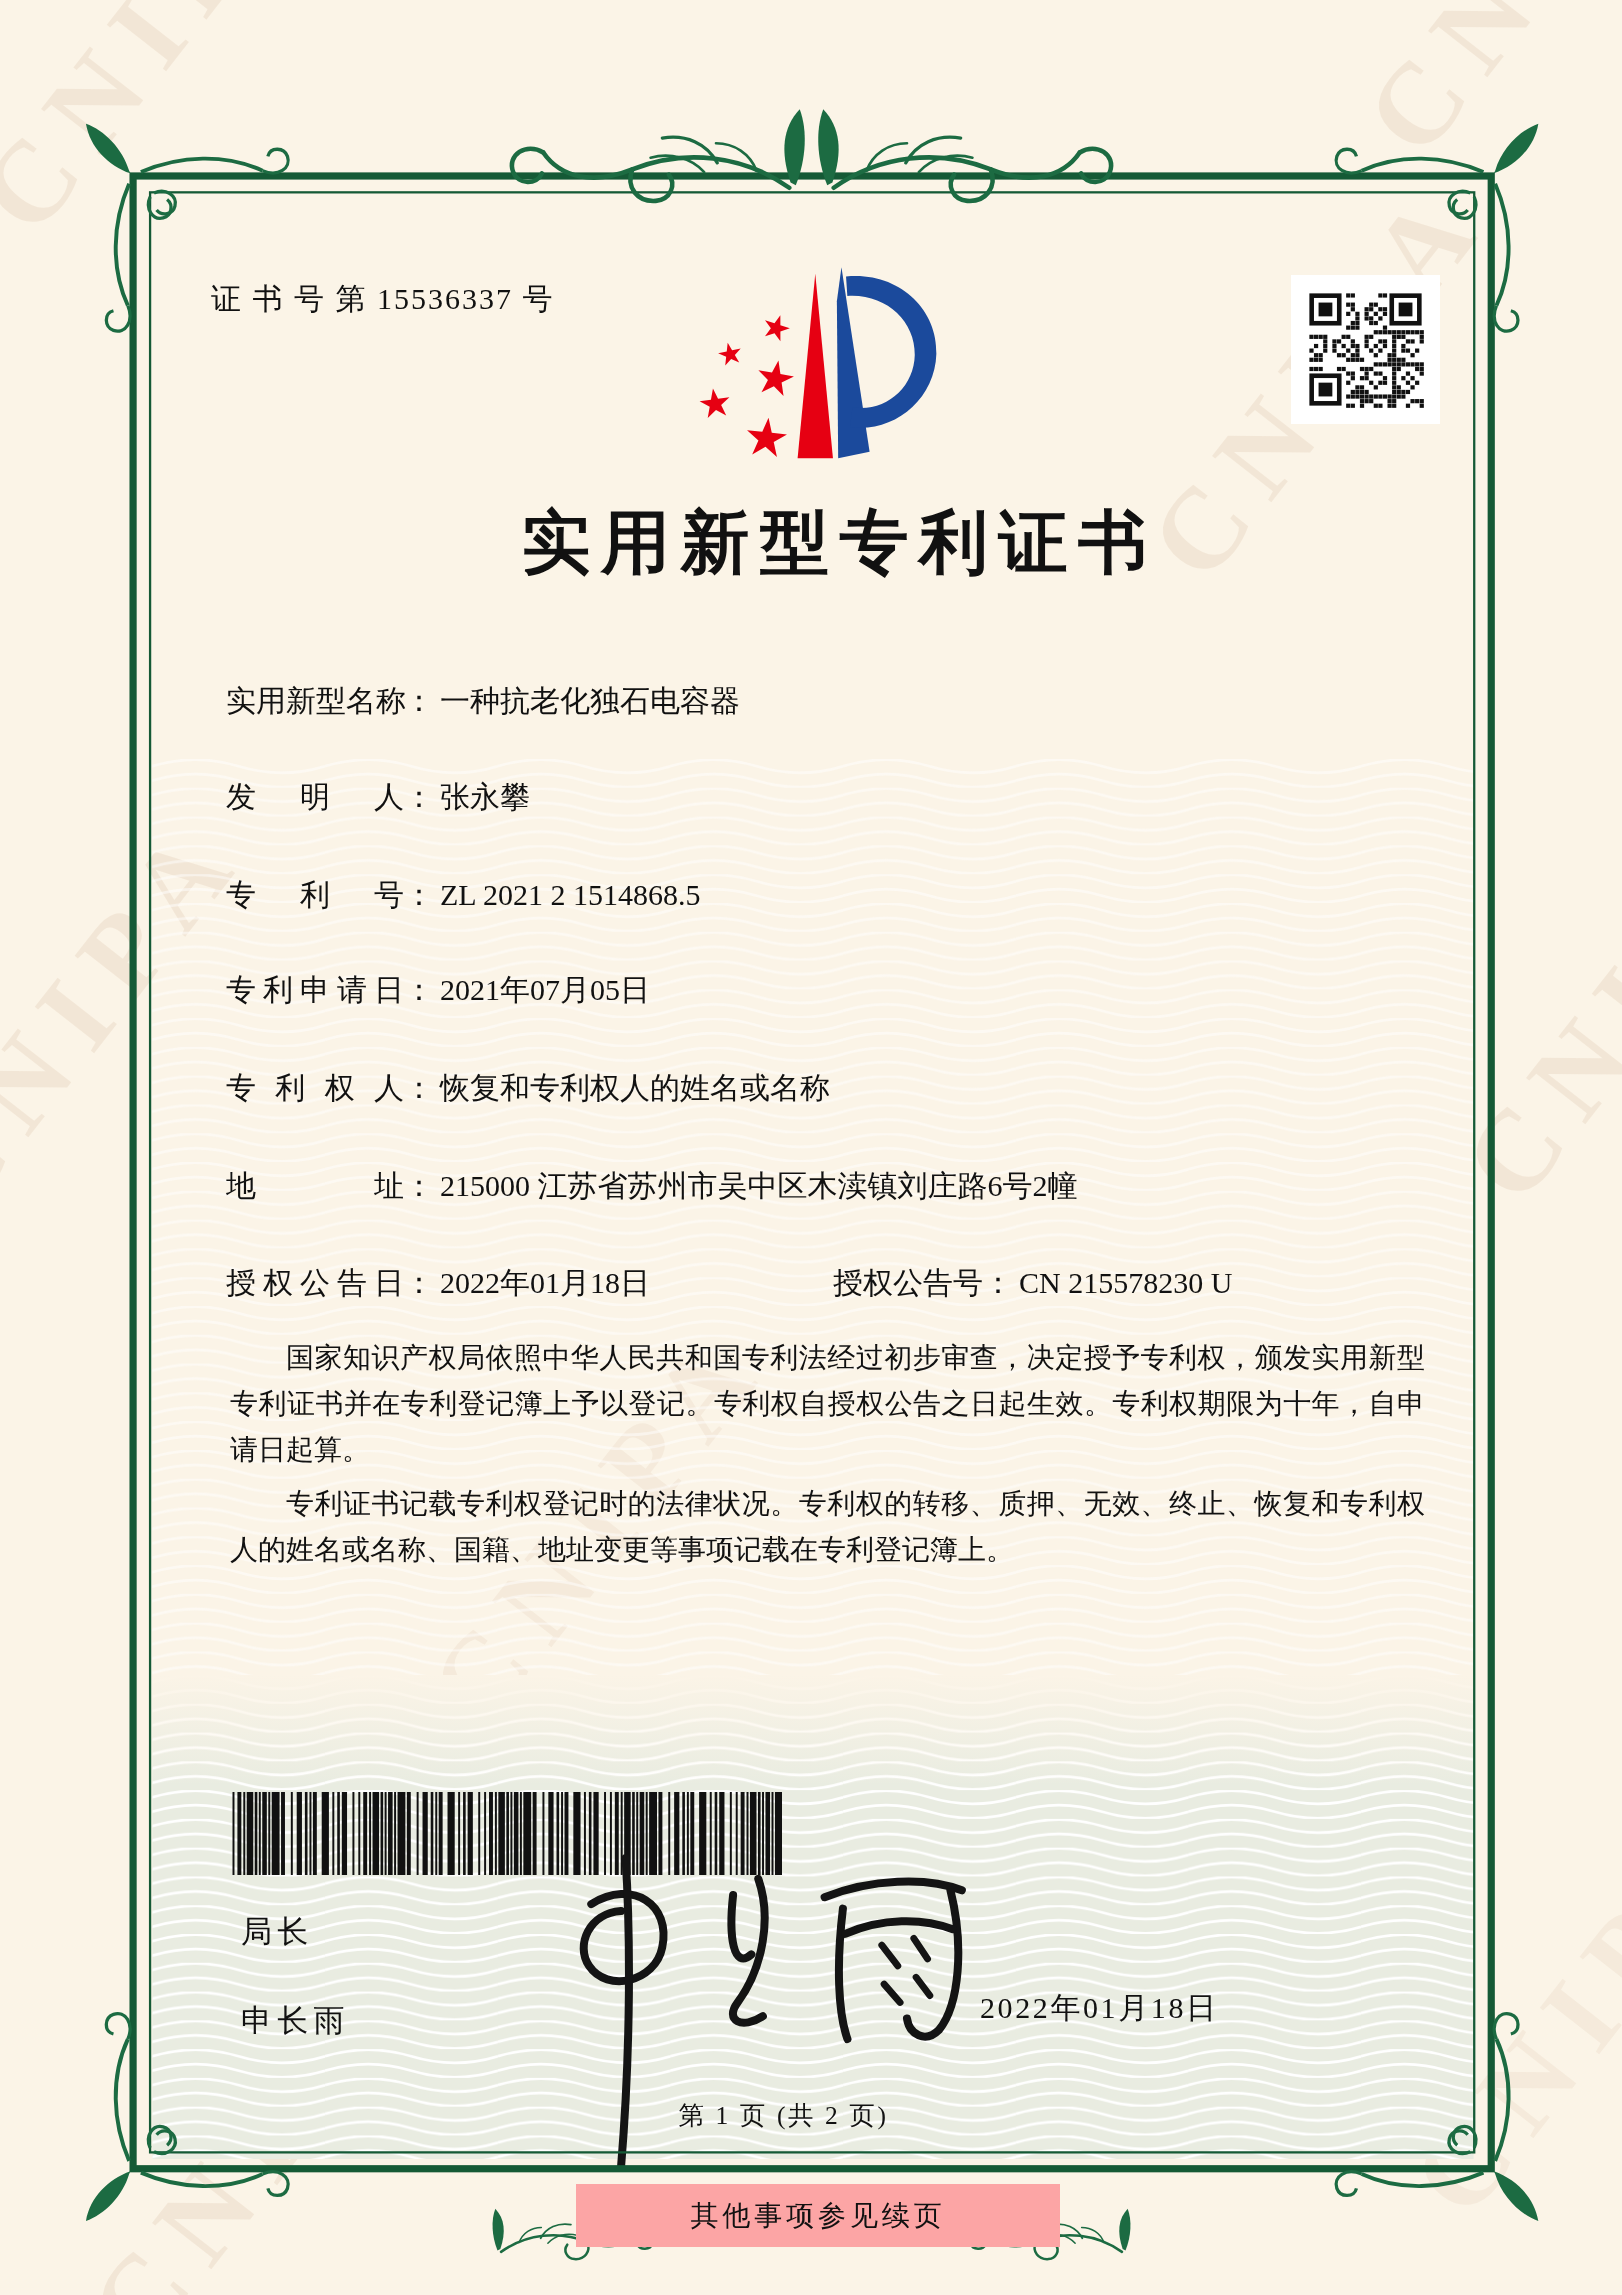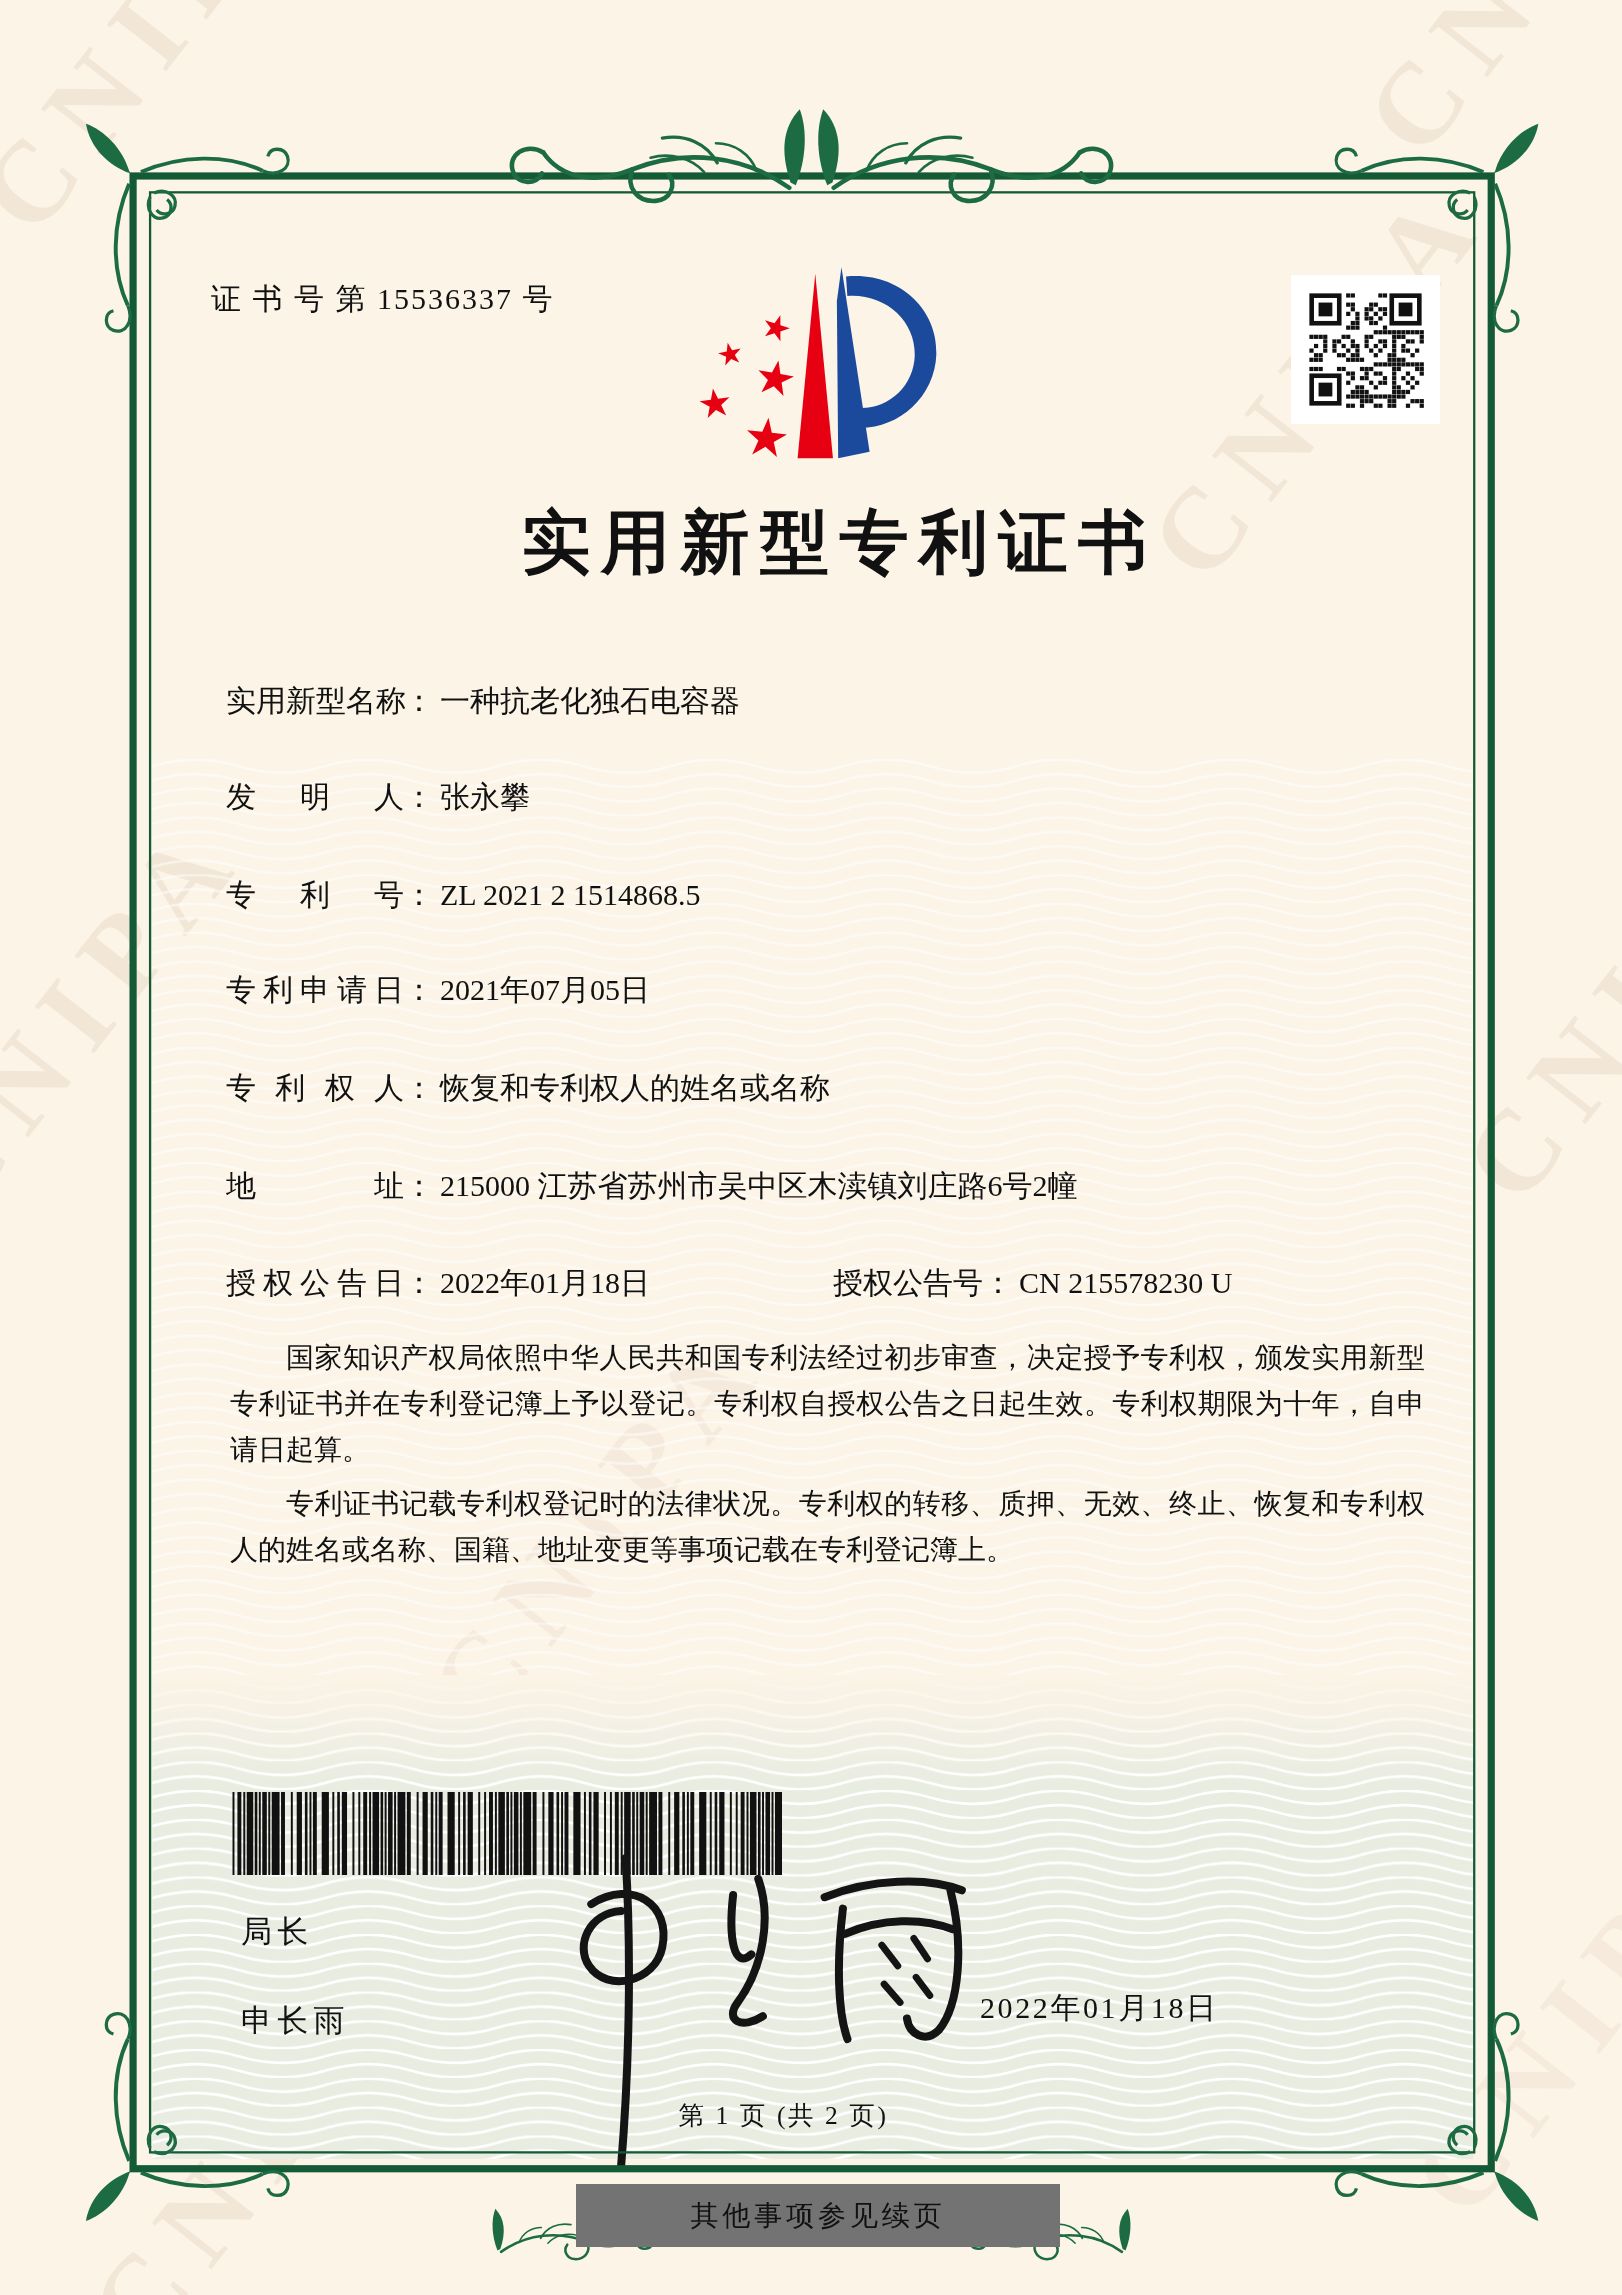--- a/index.html
+++ b/index.html
@@ -78,21 +78,21 @@
   .signer-title{left:241px;top:1911px;font-size:31px;letter-spacing:5.2px;}
   .signer-name{left:241px;top:2000px;font-size:31px;letter-spacing:5.2px;}
   .signature{left:543px;top:1832px;z-index:3;}
   .issue-date{left:980px;top:1988px;font-size:30px;letter-spacing:2.6px;white-space:nowrap;}
   .page-indicator{
     left:0;width:1567px;top:2098px;
     text-align:center;font-size:25.5px;letter-spacing:2.6px;
   }
   .continuation{
     left:576px;top:2184px;width:484px;height:63px;
-    background:#737373;z-index:5;
+    background:#fca5a5;z-index:5;
     text-align:center;font-size:28px;line-height:63px;letter-spacing:3.9px;
   }
 </style>
 </head>
 <body>
 
 <div class="wm" style="left:-85px;top:-33px">CNIPA</div>
 <div class="wm" style="left:1302px;top:-111px">CNIPA</div>
 <div class="wm" style="left:1086px;top:314px">CNIPA</div>
 <div class="wm" style="left:-157px;top:949px">CNIPA</div>

